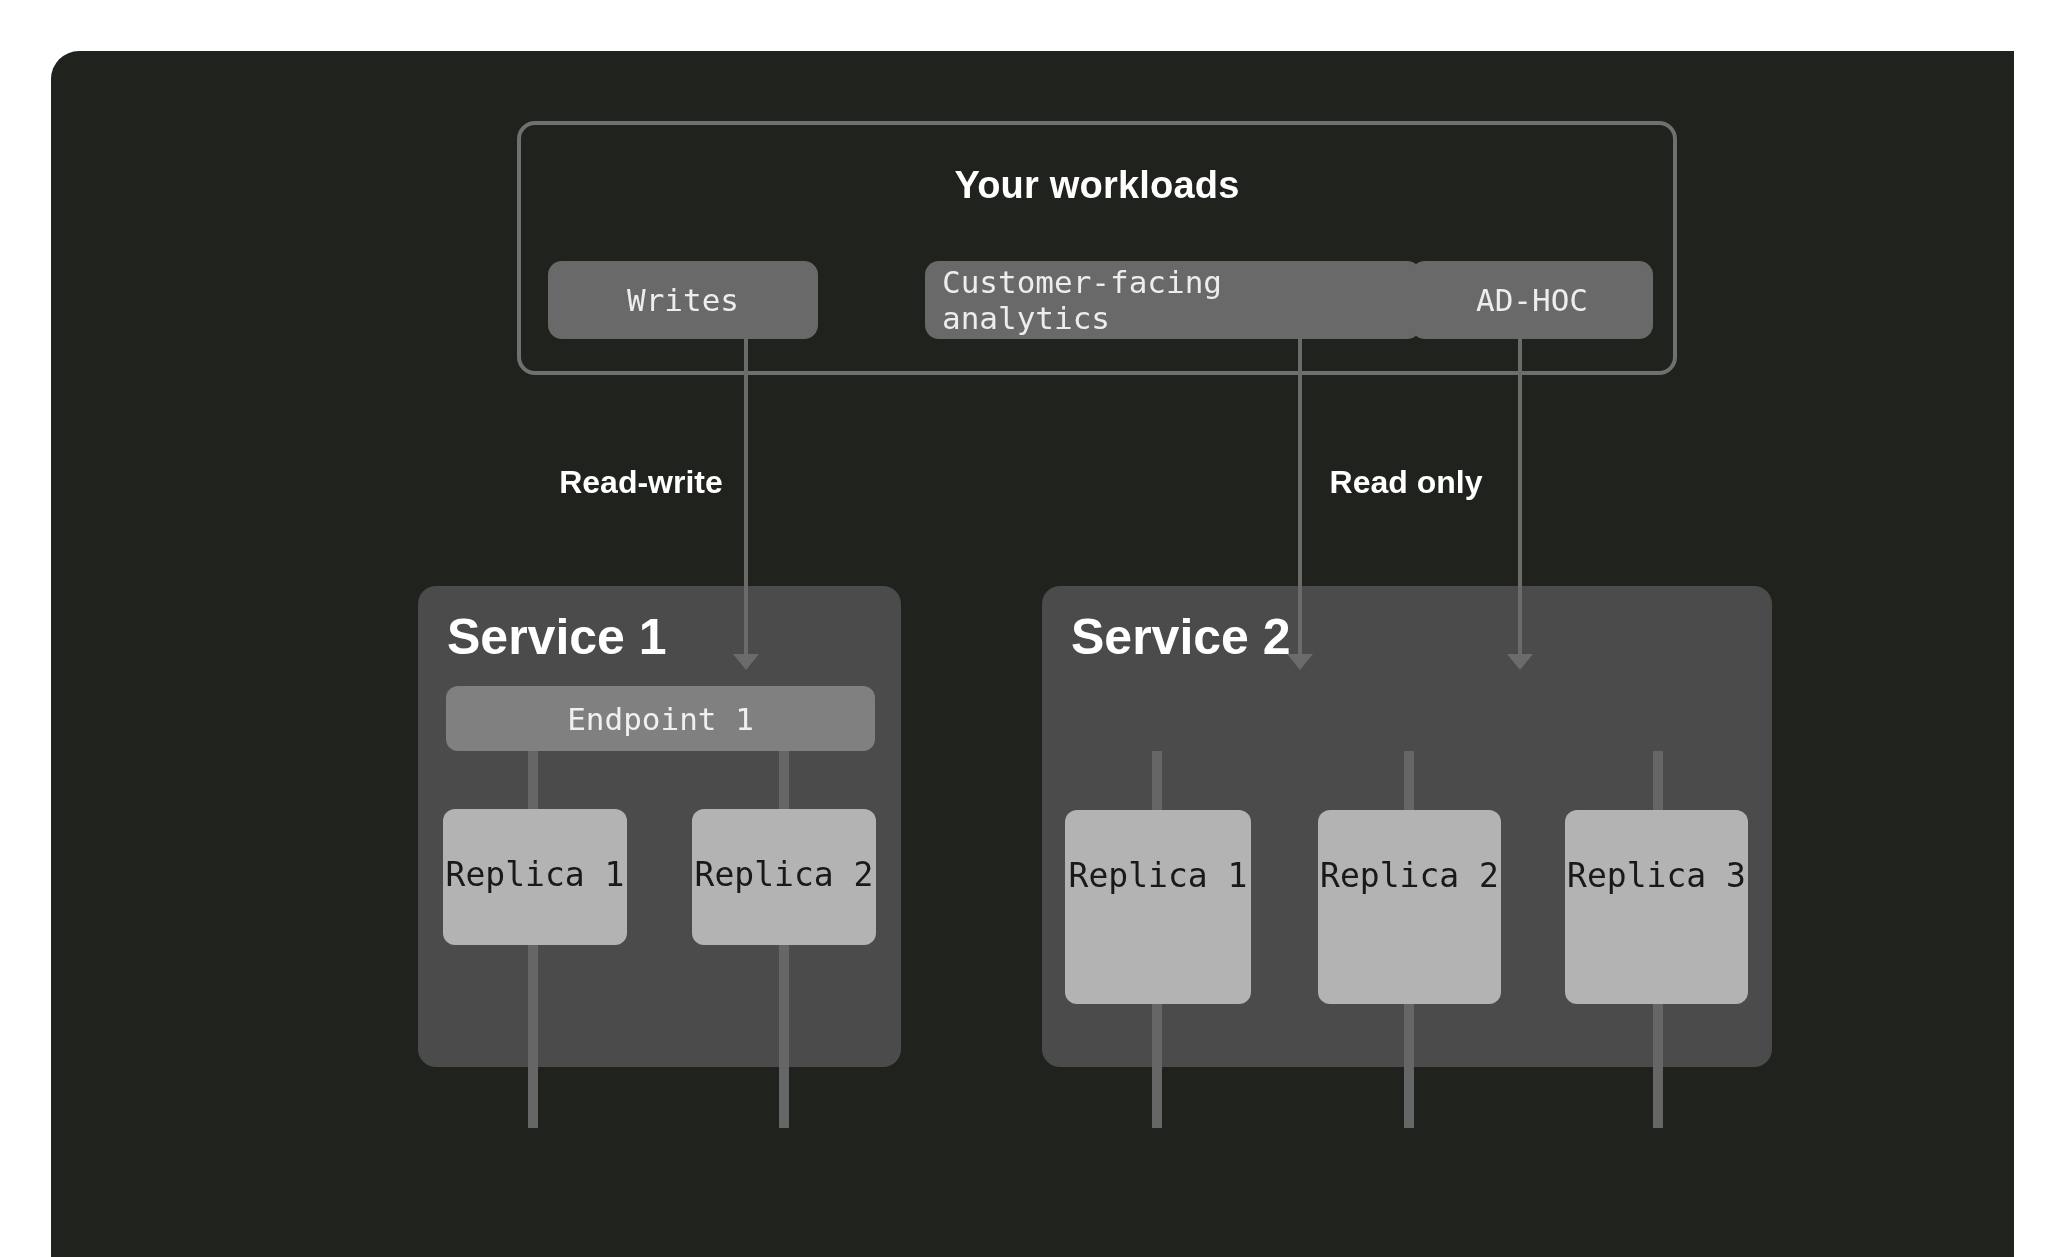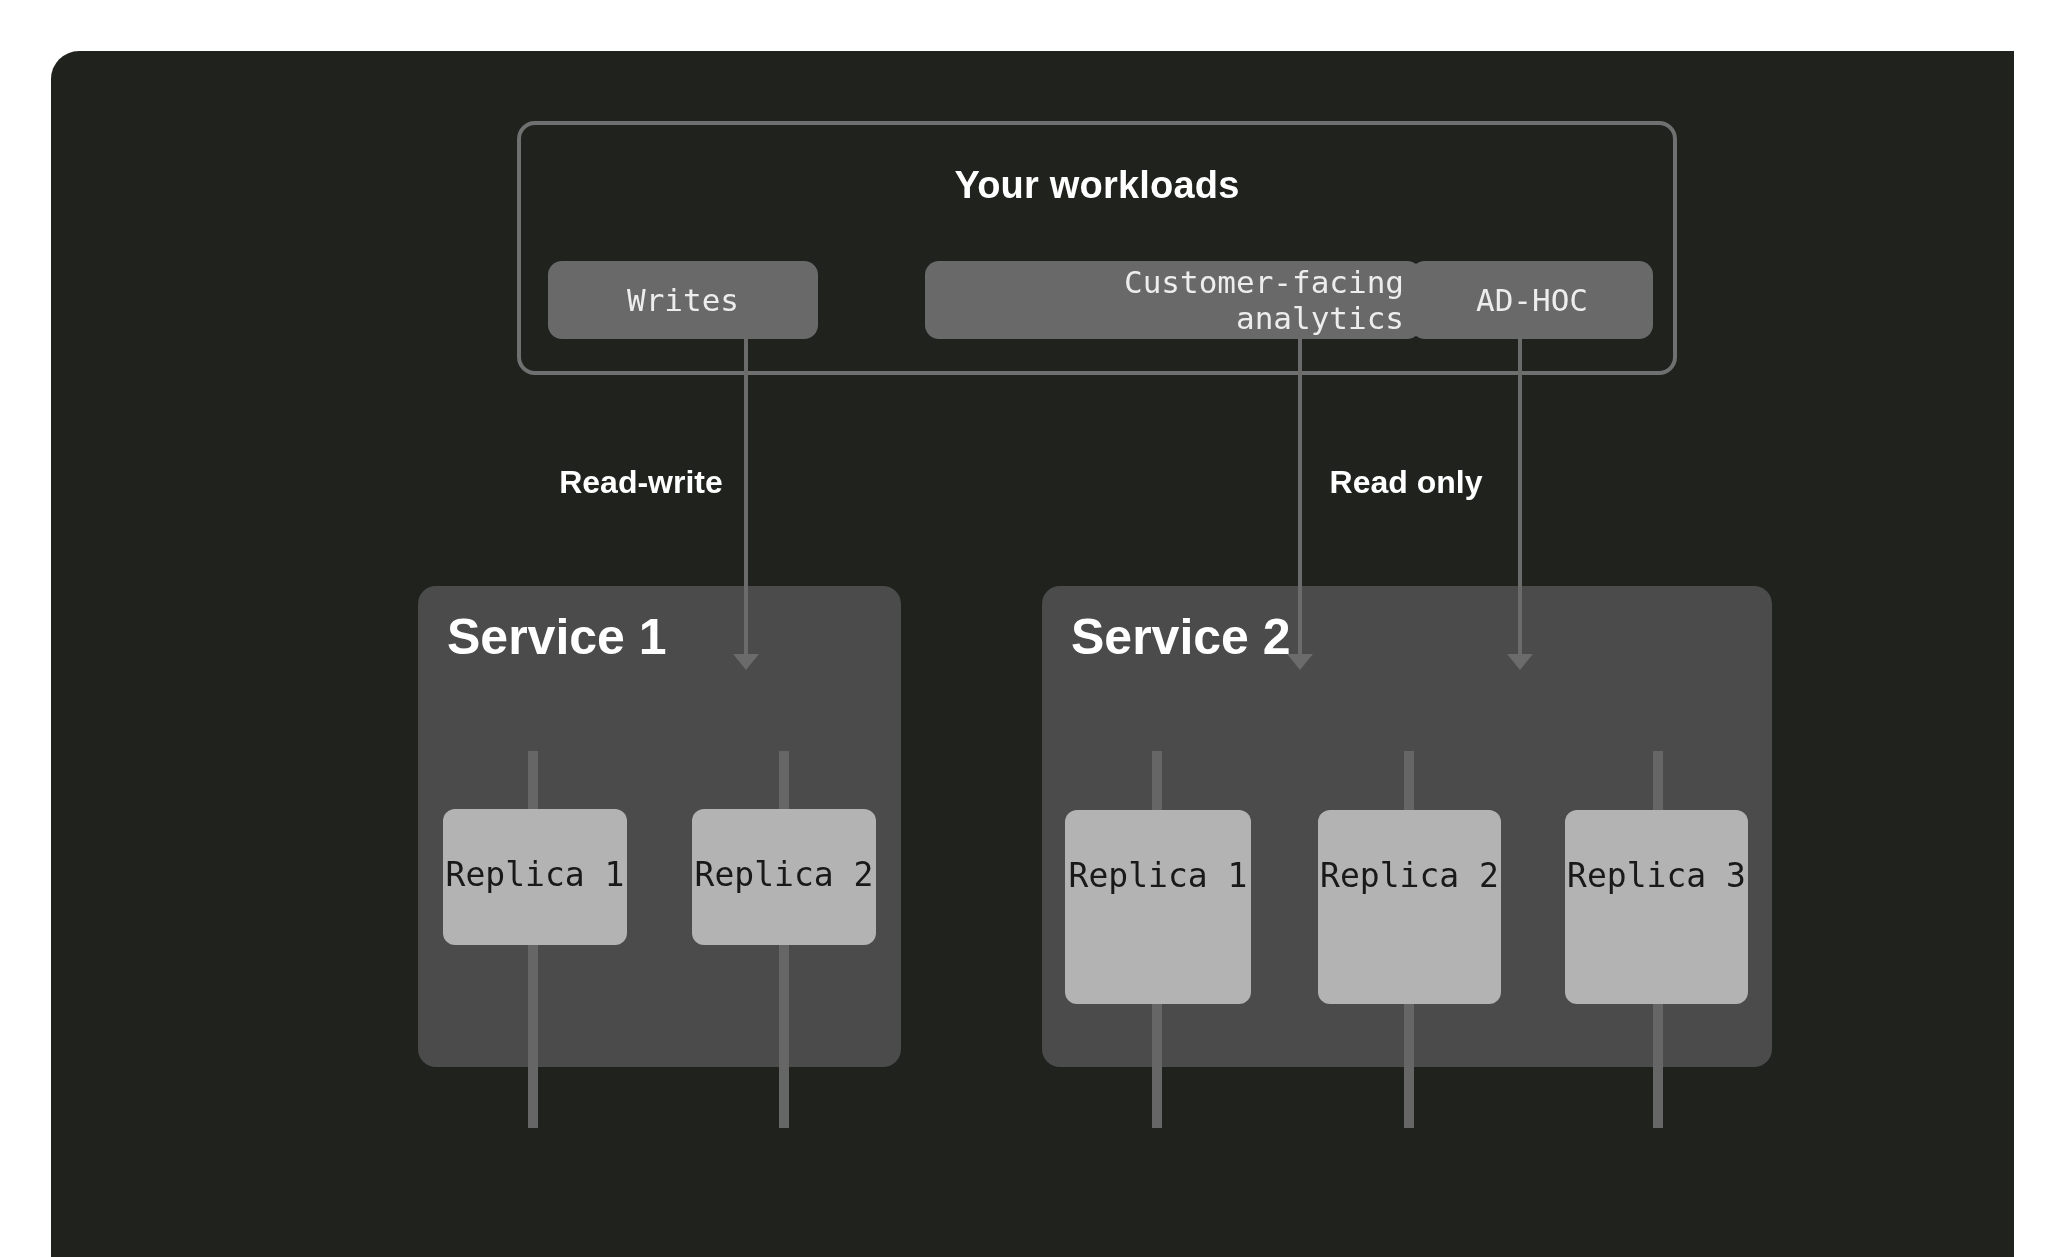--- a/index.html
+++ b/index.html
@@ -7,21 +7,21 @@
     --chip:#696969; --outline:#707070; --arrow:#6b6b6b; --connector:#666666;
     --storage:#e8f902; --text-light:#ffffff; --text-dark:#191919;
   }
   *{box-sizing:border-box; margin:17px; padding:0;}
   html,body{background:#ffffff;}
   .stage{
     position:relative; width:2048px; height:1257px;
     background:var(--canvas); border-radius:28px; overflow:hidden;
     font-family:"Liberation Sans", sans-serif;
   }
-  .abs{position:absolute;text-align:right;}
+  .abs{position:absolute;}
 
   
   .workloads-box{
     left:449px; top:53px; width:1160px; height:254px;
     border:4px solid var(--outline); border-radius:18px;
   }
   .workloads-title{
     left:449px; top:96px; width:1160px; text-align:center;
     font-size:38px; font-weight:bold; color:var(--text-light); letter-spacing:.2px;
   }
@@ -121,20 +121,23 @@
   <div class="abs arrow-line al-adhoc"></div>
   <div class="abs arrow-head ah-adhoc"></div>
 
   <div class="abs flow-label label-rw">Read-write</div>
   <div class="abs flow-label label-ro">Read only</div>
 
   <div class="abs service-box svc1"></div>
   <div class="abs service-title st1">Service 1</div>
   <div class="abs connector c-s1r1"></div>
   <div class="abs connector c-s1r2"></div>
+  <div class="abs endpoint ep1">
+    <span>Endpoint 1</span>
+  </div>
   <div class="abs replica rep-s1 r-s1-1">Replica 1</div>
   <div class="abs replica rep-s1 r-s1-2">Replica 2</div>
 
   <div class="abs service-box svc2"></div>
   <div class="abs service-title st2">Service 2</div>
   <div class="abs connector c-s2r1"></div>
   <div class="abs connector c-s2r2"></div>
   <div class="abs connector c-s2r3"></div>
   <div class="abs replica rep-s2 r-s2-1">Replica 1</div>
   <div class="abs replica rep-s2 r-s2-2">Replica 2</div>

